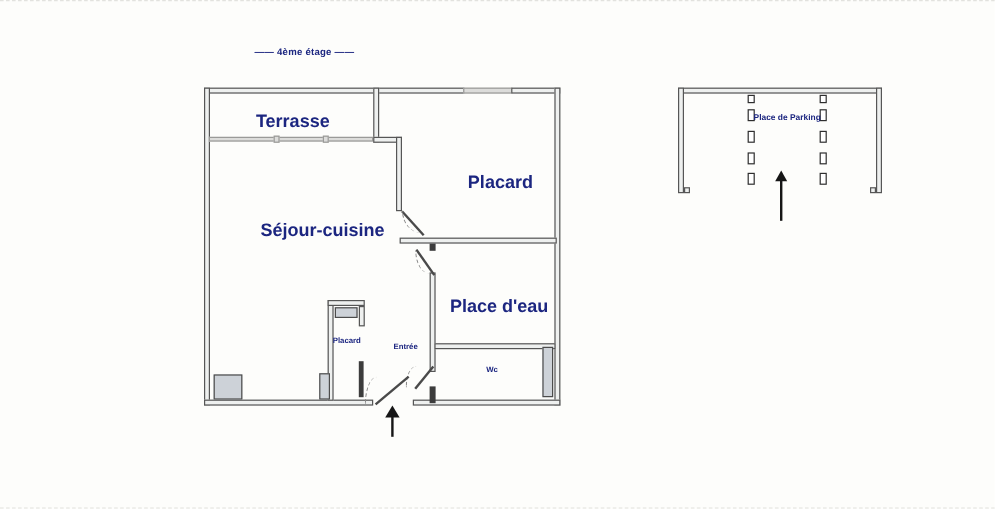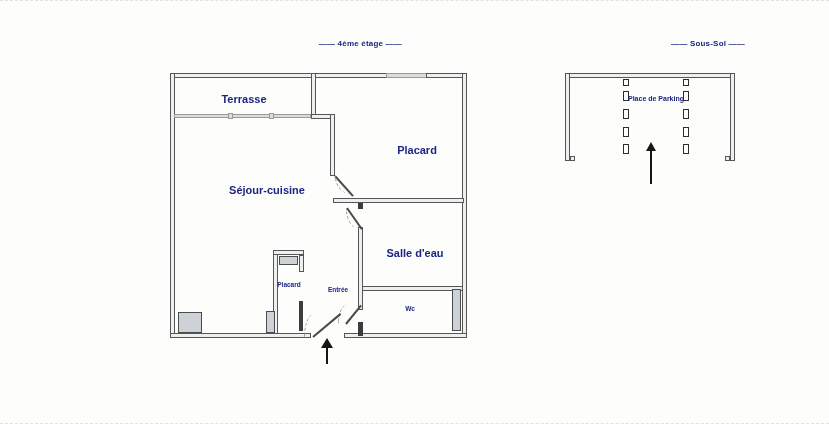--- a/index.html
+++ b/index.html
@@ -6,23 +6,23 @@
   html,body { background:#ffffff; font-family:"Liberation Sans", sans-serif; }
   .canvas { position:relative; width:829px; height:424px; background:#fdfdfb; overflow:hidden;
             border-top:1px dashed #e2e2de; border-bottom:1px dashed #e2e2de; }
   .wall   { position:absolute; background:#eef0ef; border:1px solid #565656; }
   .window { position:absolute; background:#dcdcda; border:1px solid #9a9a98; }
   .pillar { position:absolute; background:#cdd2d8; border:1px solid #4c4c4c; }
   .bar    { position:absolute; background:#3c3c3c; }
   .leaf   { position:absolute; height:2px; background:#4a4a4a; transform-origin:0 50%; }
   .arc-bl { position:absolute; border-left:1px dashed #8a8a8a; border-bottom-left-radius:100% 100%; }
   .arc-tl { position:absolute; border-left:1px dashed #8a8a8a; border-top-left-radius:100% 100%; }
-  .title  { position:absolute; color:#1c2680; font-weight:bold; font-size:8px; text-align:right;
+  .title  { position:absolute; color:#1c2680; font-weight:bold; font-size:8px; text-align:left;
             letter-spacing:0.2px; white-space:nowrap; }
-  .lbl    { position:absolute; color:#1c2680; font-weight:bold; font-size:11px; text-align:center; white-space:nowrap; }
+  .lbl    { position:absolute; color:#1c2680; font-weight:bold; font-size:15px; text-align:center; white-space:nowrap; }
   .lbl-sm { font-size:6.5px; }
   .lbl-pk { font-size:7px; }
   .arrow-shaft { position:absolute; width:2px; background:#161616; }
   .arrow-head  { position:absolute; width:0; height:0; border-left:6px solid transparent;
                  border-right:6px solid transparent; border-bottom:10px solid #161616; }
   .arrow-head-sm { border-left-width:5px; border-right-width:5px; border-bottom-width:9px; }
   .post   { position:absolute; background:#ffffff; border:1px solid #2e2e2e; }
 </style>
 </head>
 <body>
@@ -73,27 +73,26 @@
     <div class="pillar" style="left:452px; top:288px; width:9px; height:42px;"></div>
 
     <div class="leaf" style="left:313px; top:335px; width:36px; transform:rotate(-40deg);"></div>
     <div class="arc-tl" style="left:304px; top:313px; width:10px; height:23px;"></div>
     <div class="arrow-head" style="left:321px; top:337px;"></div>
     <div class="arrow-shaft" style="left:326px; top:346px; height:17px;"></div>
 
     <div class="lbl" style="left:204px; top:92px;  width:80px;">Terrasse</div>
     <div class="lbl" style="left:377px; top:143px; width:80px;">Placard</div>
     <div class="lbl" style="left:217px; top:183px; width:100px;">Séjour-cuisine</div>
-    <div class="lbl" style="left:375px; top:246px; width:80px;">Salle d'eau</div>
+    <div class="lbl" style="left:375px; top:246px; width:80px;">Place d'eau</div>
     <div class="lbl lbl-sm" style="left:264px; top:280px; width:50px;">Placard</div>
     <div class="lbl lbl-sm" style="left:313px; top:285px; width:50px;">Entrée</div>
     <div class="lbl lbl-sm" style="left:390px; top:304px; width:40px;">Wc</div>
   </div>
 
-  <div class="title" style="left:565px; top:38px; width:180px;">—— Sous-Sol ——</div>
 
   <div>
 
     <div class="wall" style="left:565px; top:72px; width:170px; height:5px;"></div>
     <div class="wall" style="left:565px; top:72px; width:5px; height:88px;"></div>
     <div class="wall" style="left:730px; top:72px; width:5px; height:88px;"></div>
     <div class="wall" style="left:570px; top:155px; width:5px; height:5px;"></div>
     <div class="wall" style="left:725px; top:155px; width:5px; height:5px;"></div>
 
     <div class="post" style="left:623px; top:78px;  width:6px; height:7px;"></div>

